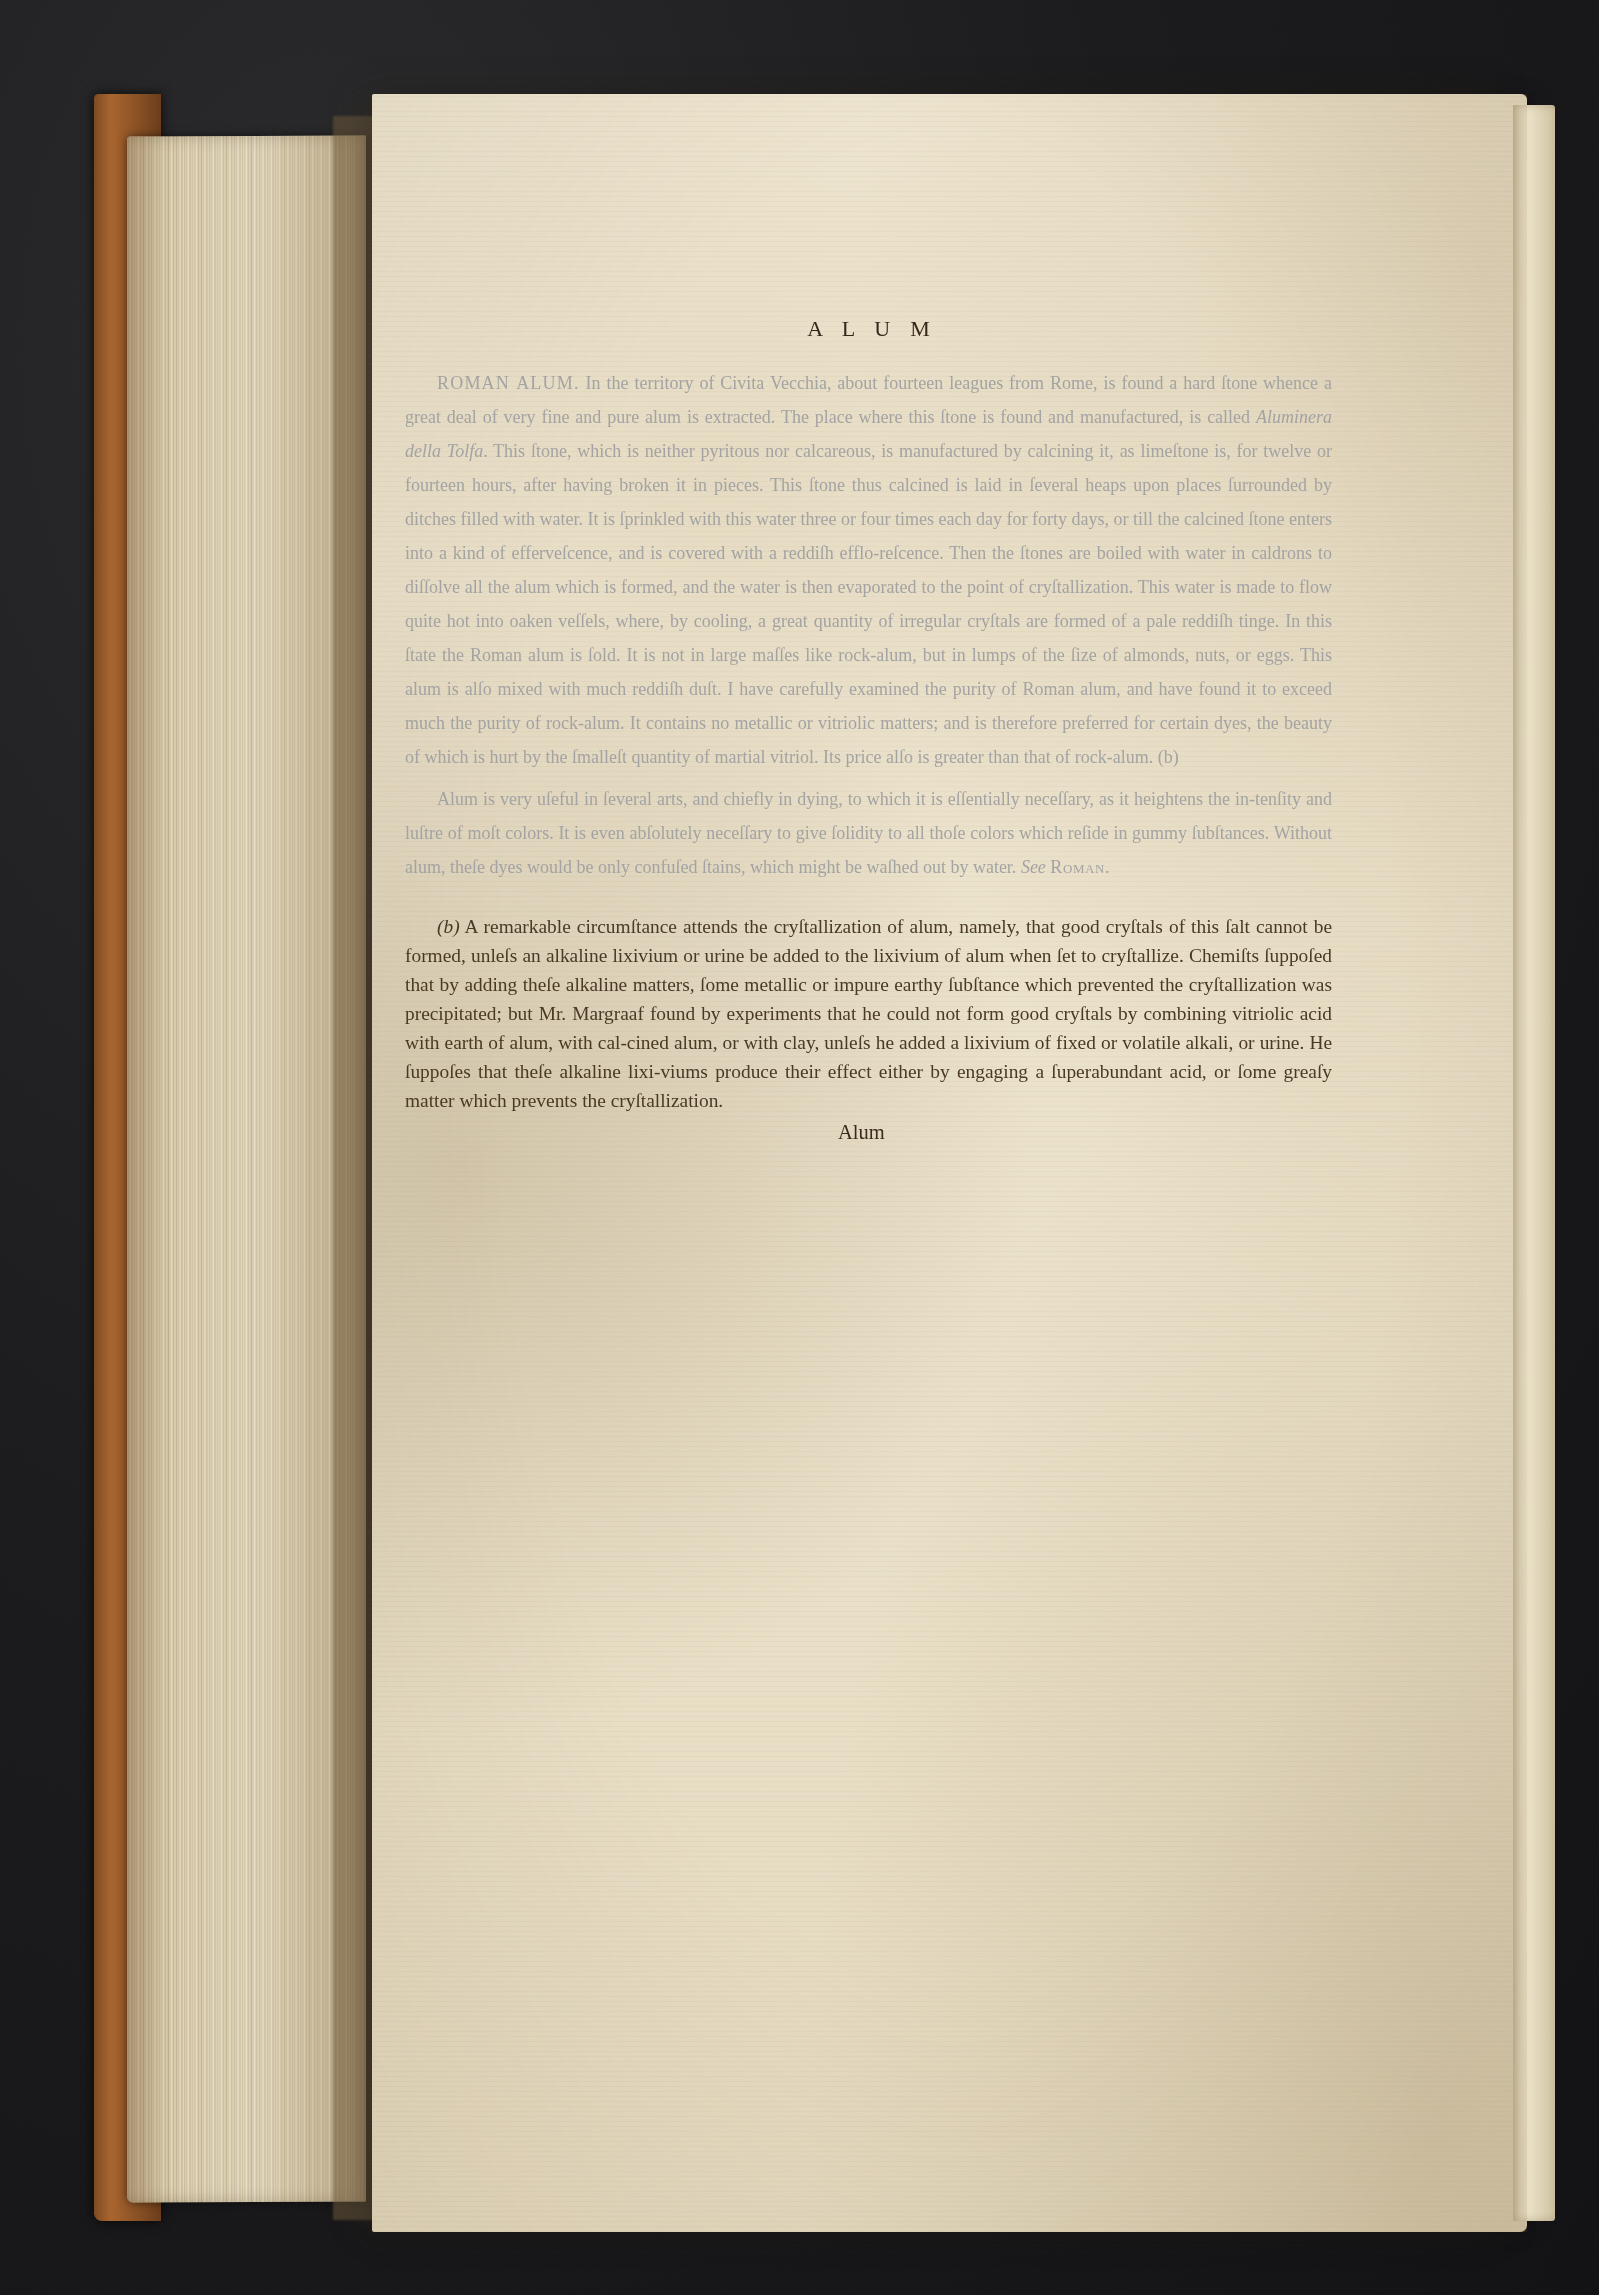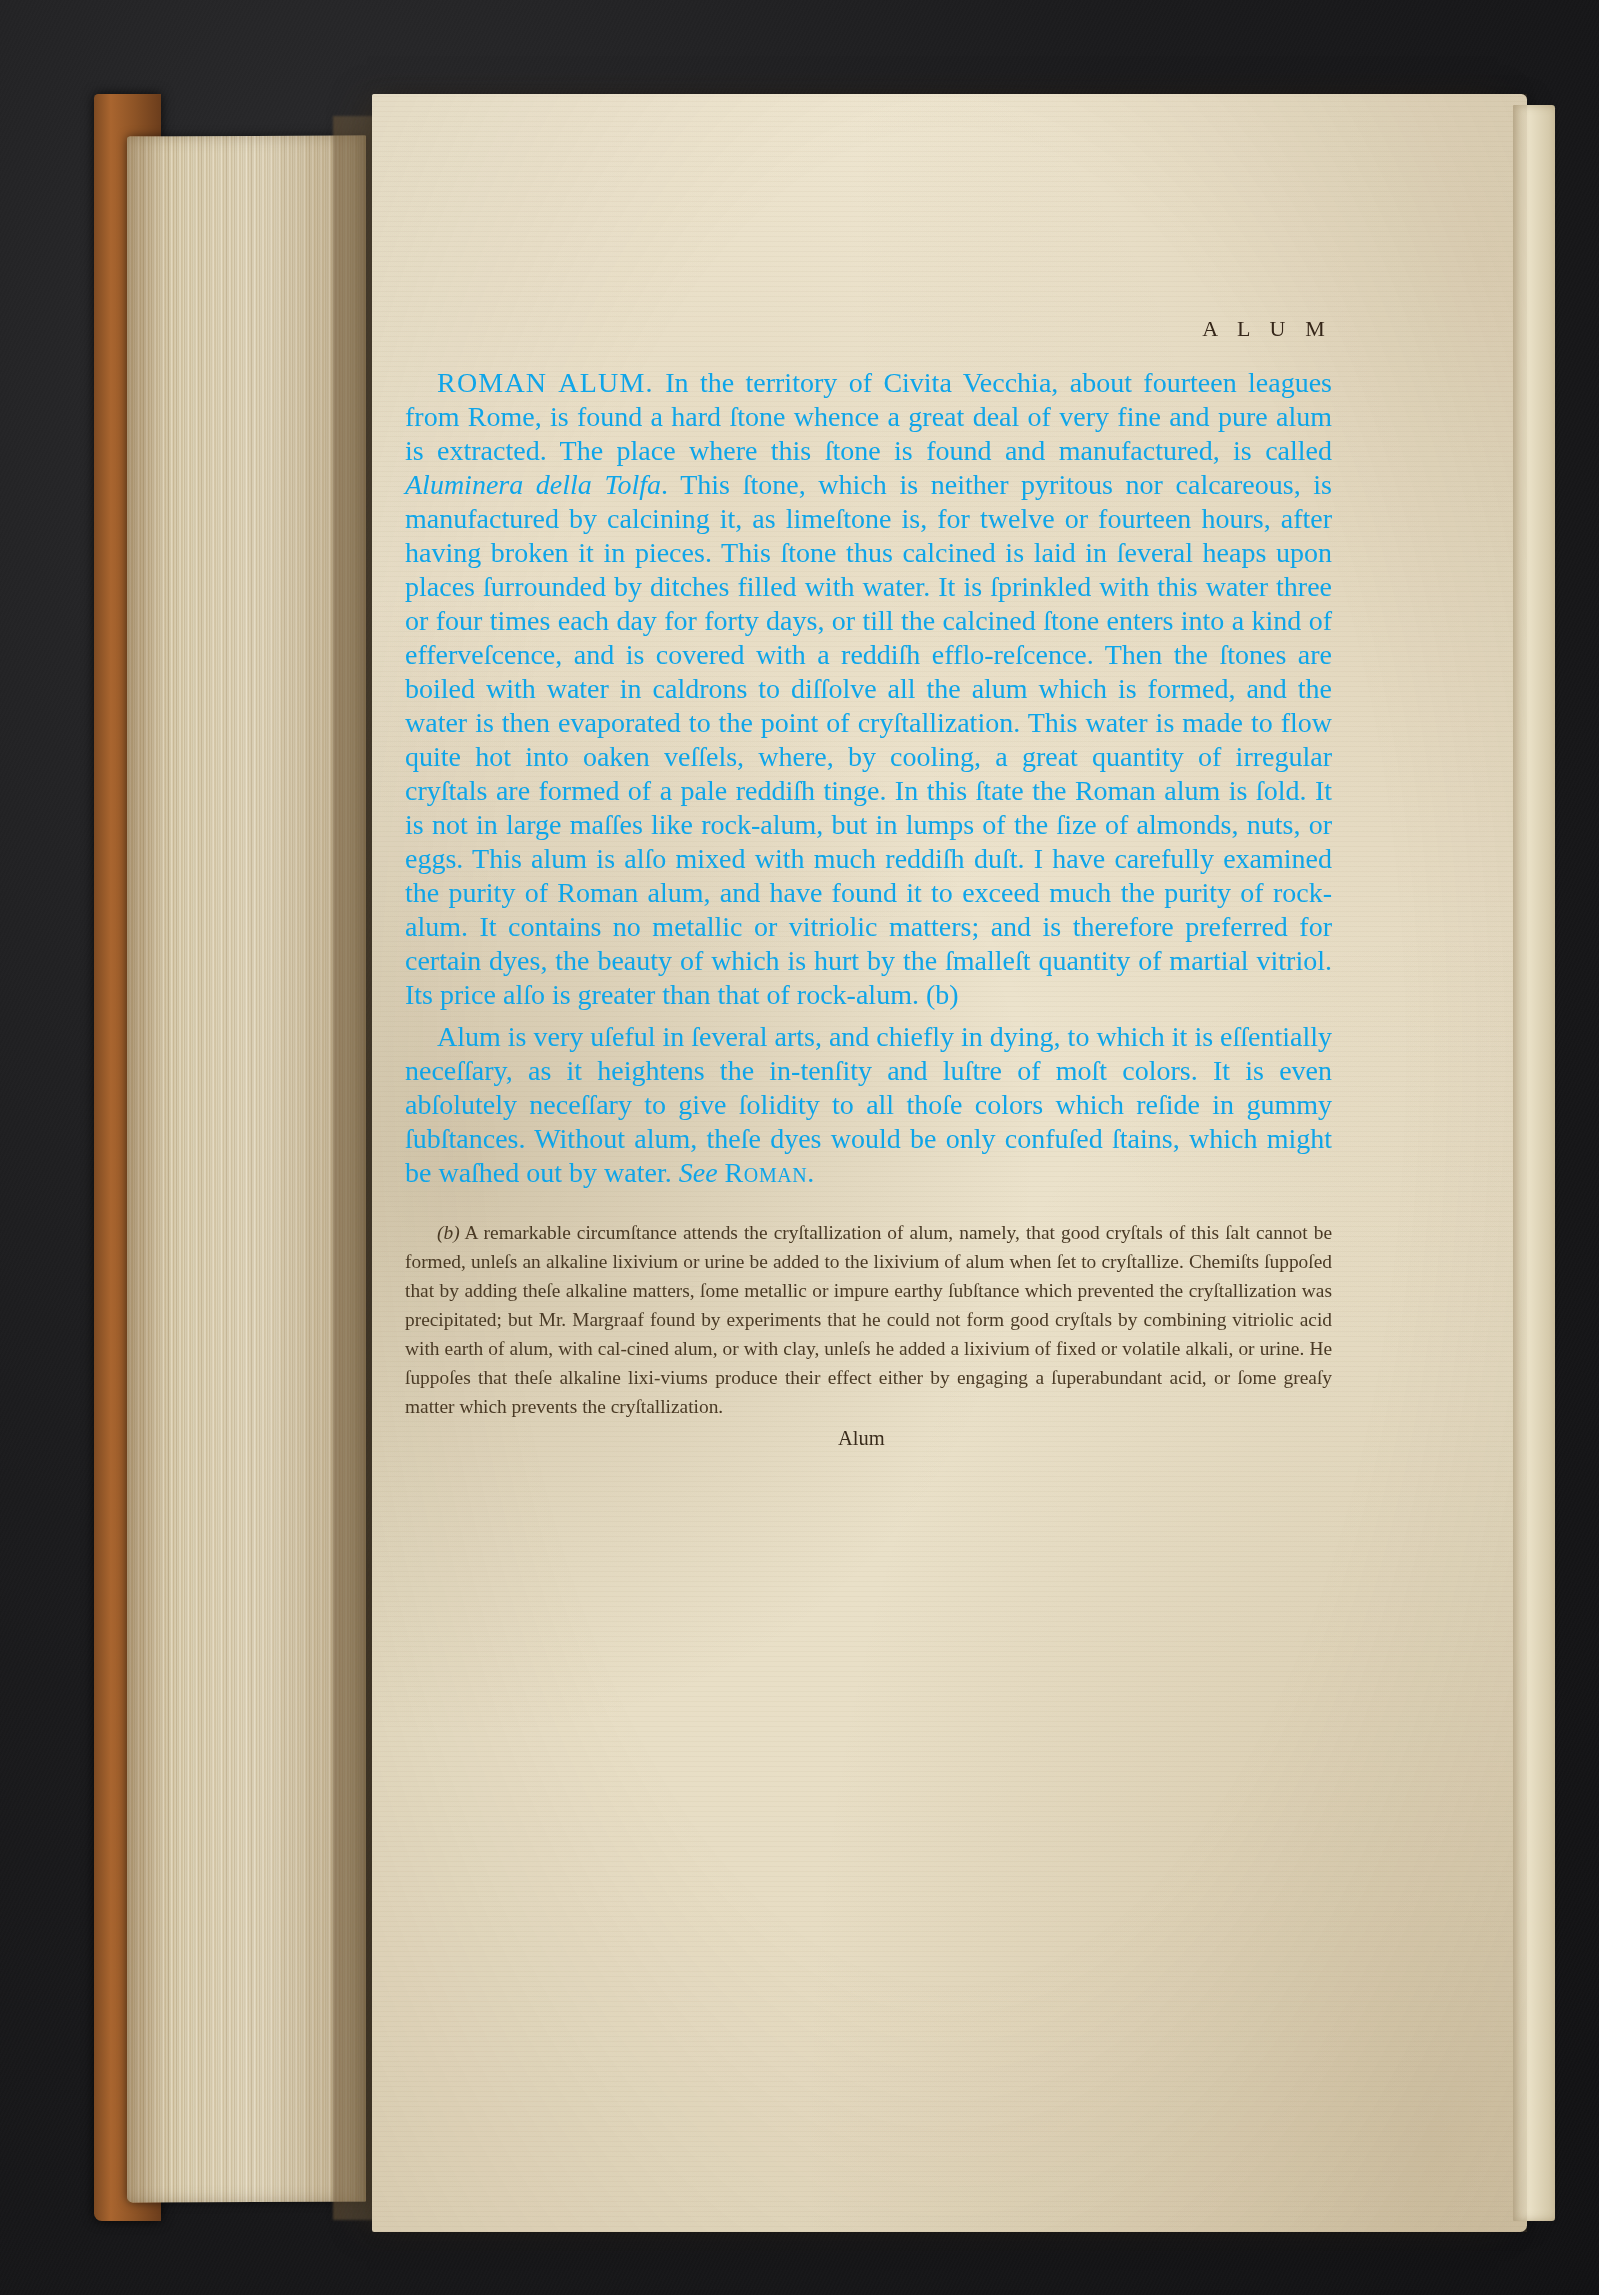--- a/index.html
+++ b/index.html
@@ -139,36 +139,36 @@
   
   #textblock {
     position: absolute;
     left: 311px;
     top: 233px;
     width: 927px;
     color: #2e2213;
   }
 
   .running-head {
-    text-align: right;
+    text-align: center;
     font-size: 22px;
     letter-spacing: 7.2px;
     margin-bottom: 24.4px;
     text-indent: 7.2px;
     color: #352619;
     font-family: "Liberation Serif", serif;
   }
 
   .body-p {
-    font-size: 28px;
+    font-size: 18px;
     line-height: 34px;
     text-align: justify;
     text-justify: inter-word;
     margin: 0 0 0 0;
-    color: #0ea5e9;
+    color: #a3a3a3;
     -webkit-hyphens: none;
     hyphens: none;
   }
   .body-p + .body-p { margin-top: 7.8px; }
   .indent { text-indent: 32px; }
 
   .smallcaps-lead {
     letter-spacing: 1.2px;
   }
   .italic { font-style: italic; }

